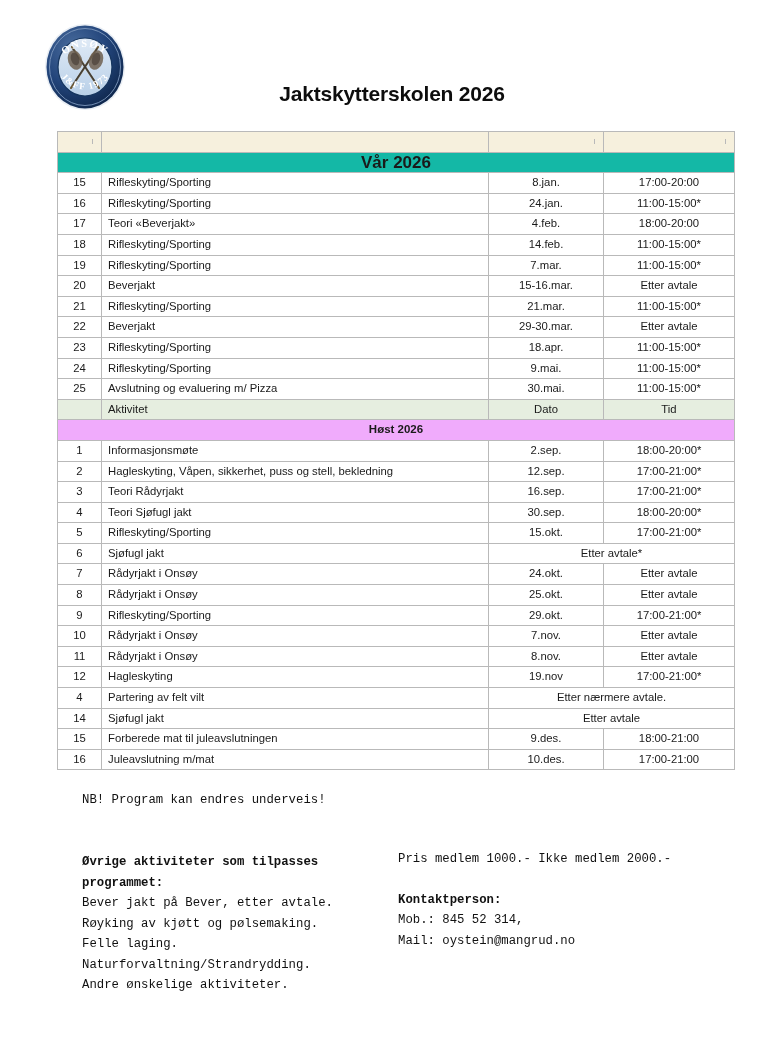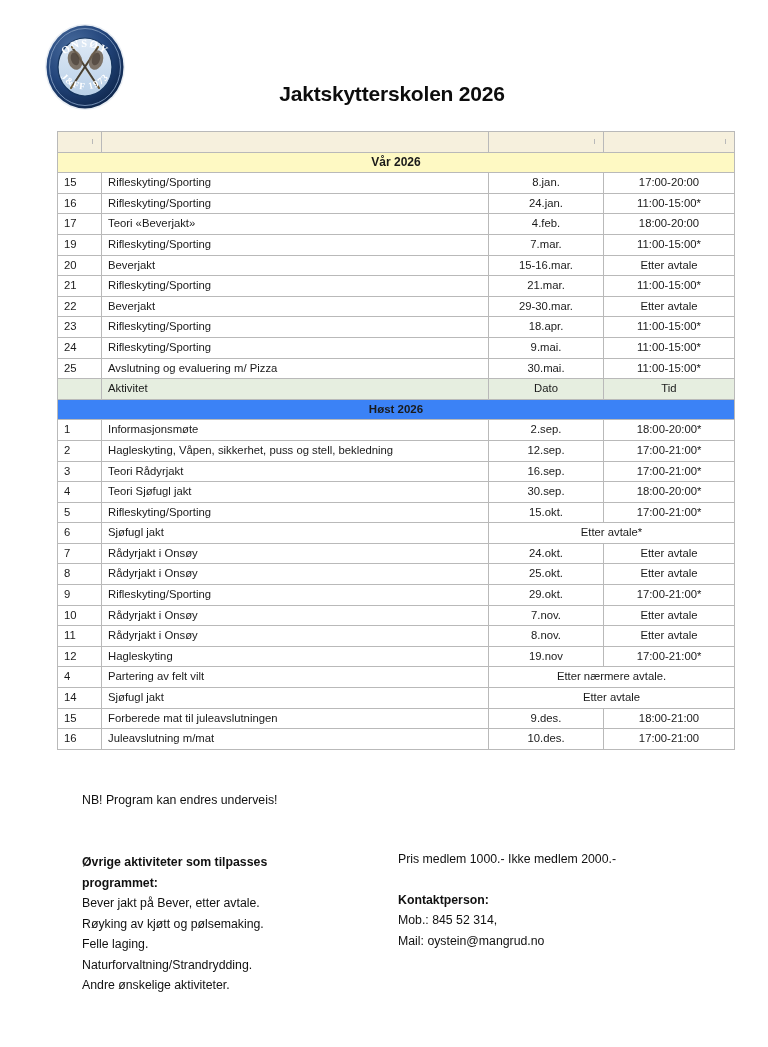--- a/index.html
+++ b/index.html
@@ -59,21 +59,21 @@
   #schedule td {
     border: 1px solid #b9b9b9;
     padding: 0 6px;
     height: 19.6px;
     line-height: 19.6px;
     vertical-align: middle;
     white-space: nowrap;
     overflow: hidden;
   }
   td.num {
-    text-align: left;
+    text-align: center;
     padding-right: 7px;
   }
   td.act {
     text-align: left;
     padding-left: 9px;
   }
   td.date, td.time {
     text-align: center;
   }
 
@@ -92,33 +92,33 @@
   tr.sliver .tickmark {
     display: block;
     width: 1px;
     height: 5px;
     background: #b9b9b9;
     margin-left: auto;
     margin-right: 2px;
   }
 
   tr.season-head td {
-    background: #fef9c3;
+    background: #14b8a6;
     text-align: center;
     font-weight: bold;
-    font-size: 12px;
+    font-size: 17px;
     height: 25px;
     line-height: 25px;
     border-top: none;
     border-left: 1px solid #b9b9b9;
     border-right: 1px solid #b9b9b9;
     border-bottom: 1px solid #b9b9b9;
   }
   tr.season-head-plain td {
-    background: #3b82f6;
+    background: #f0abfc;
     text-align: center;
     font-weight: bold;
     font-size: 11.5px;
     height: 22px;
     line-height: 22px;
   }
   tr.col-head td {
     background: #e6eee0;
     font-weight: normal;
     font-size: 11.3px;
@@ -132,20 +132,21 @@
   tr.col-head td.act  { text-align: left; padding-left: 9px; }
   tr.col-head td.date,
   tr.col-head td.time { text-align: center; }
 
   
   .note {
     position: absolute;
     font-size: 12.3px;
     color: #111111;
     white-space: nowrap;
+    font-family: Liberation Mono, monospace;
   }
   #nb-note  { left: 82px; top: 790px; }
   #left-col { left: 82px; top: 832px; margin-top: 20px; }
   #right-col{ left: 398px; top: 849px; }
 
   .note .ln { line-height: 20.5px; }
   .note .ln.b { font-weight: bold; }
   .note .gap { height: 20px; }
 </style>
 </head>
@@ -234,20 +235,26 @@
         <td class="date">24.jan.</td>
         <td class="time">11:00-15:00*</td>
       </tr>
       <tr>
         <td class="num">17</td>
         <td class="act">Teori «Beverjakt»</td>
         <td class="date">4.feb.</td>
         <td class="time">18:00-20:00</td>
       </tr>
       <tr>
+        <td class="num">18</td>
+        <td class="act">Rifleskyting/Sporting</td>
+        <td class="date">14.feb.</td>
+        <td class="time">11:00-15:00*</td>
+      </tr>
+      <tr>
         <td class="num">19</td>
         <td class="act">Rifleskyting/Sporting</td>
         <td class="date">7.mar.</td>
         <td class="time">11:00-15:00*</td>
       </tr>
       <tr>
         <td class="num">20</td>
         <td class="act">Beverjakt</td>
         <td class="date">15-16.mar.</td>
         <td class="time">Etter avtale</td>

